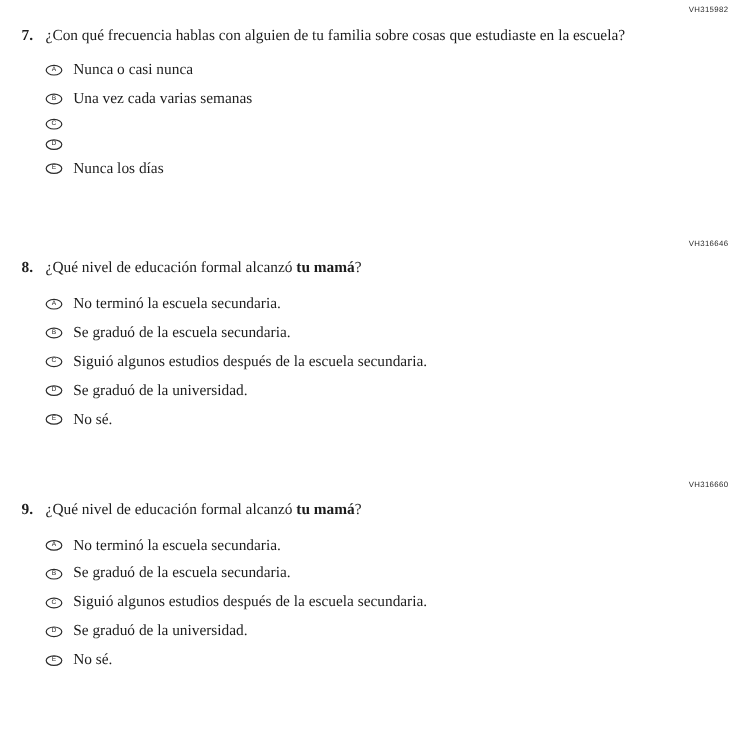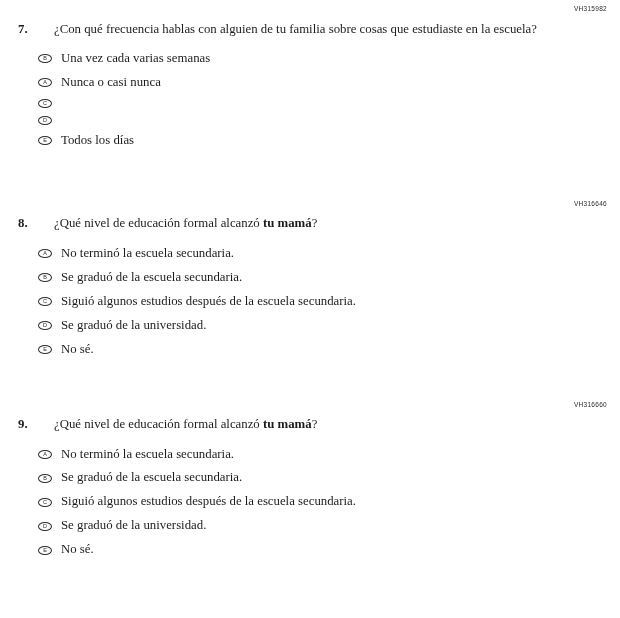--- a/index.html
+++ b/index.html
@@ -19,21 +19,21 @@
     text-align:right; padding-right:13px;
     font-family:"Liberation Sans", sans-serif;
     font-size:6.5px; letter-spacing:0.3px; color:#2a2a2a;
     line-height:1;
   }
   .qrow {
     display:flex; padding-left:18px; margin-top:8px;
     font-size:12.8px; line-height:1.28;
   }
   .qnum { font-weight:bold; width:20px; flex:none; }
-  .qtext { max-width:508px;margin-left:16px; }
+  .qtext { max-width:508px; }
   .qtext b { font-weight:bold; }
 
   .options {
     list-style:none; margin:14px 0 0 0; padding:0 0 0 38px;
   }
   .option {
     display:flex; align-items:center; margin-bottom:8px;
     font-size:12.8px; line-height:1.25; cursor:pointer;
   }
   .oval {
@@ -53,36 +53,36 @@
 <div class="page">
 
   <section class="question-block" id="q7">
     <div class="qcode">VH315982</div>
     <div class="qrow">
       <span class="qnum">7.</span>
       <span class="qtext"><span>¿Con qué frecuencia hablas con alguien de tu familia sobre cosas que estudiaste en la escuela?</span><b></b><span></span></span>
     </div>
     <ul class="options">
       <li class="option">
+        <span class="oval">A</span>
+        <span class="option-label">Nunca o casi nunca</span>
+      </li>
+      <li class="option">
         <span class="oval">B</span>
         <span class="option-label">Una vez cada varias semanas</span>
-      </li>
-      <li class="option">
-        <span class="oval">A</span>
-        <span class="option-label">Nunca o casi nunca</span>
       </li>
       <li class="option">
         <span class="oval">C</span>
       </li>
       <li class="option">
         <span class="oval">D</span>
       </li>
       <li class="option">
         <span class="oval">E</span>
-        <span class="option-label">Todos los días</span>
+        <span class="option-label">Nunca los días</span>
       </li>
     </ul>
   </section>
 
   <section class="question-block" id="q8">
     <div class="qcode">VH316646</div>
     <div class="qrow">
       <span class="qnum">8.</span>
       <span class="qtext"><span>¿Qué nivel de educación formal alcanzó </span><b>tu mamá</b><span>?</span></span>
     </div>

